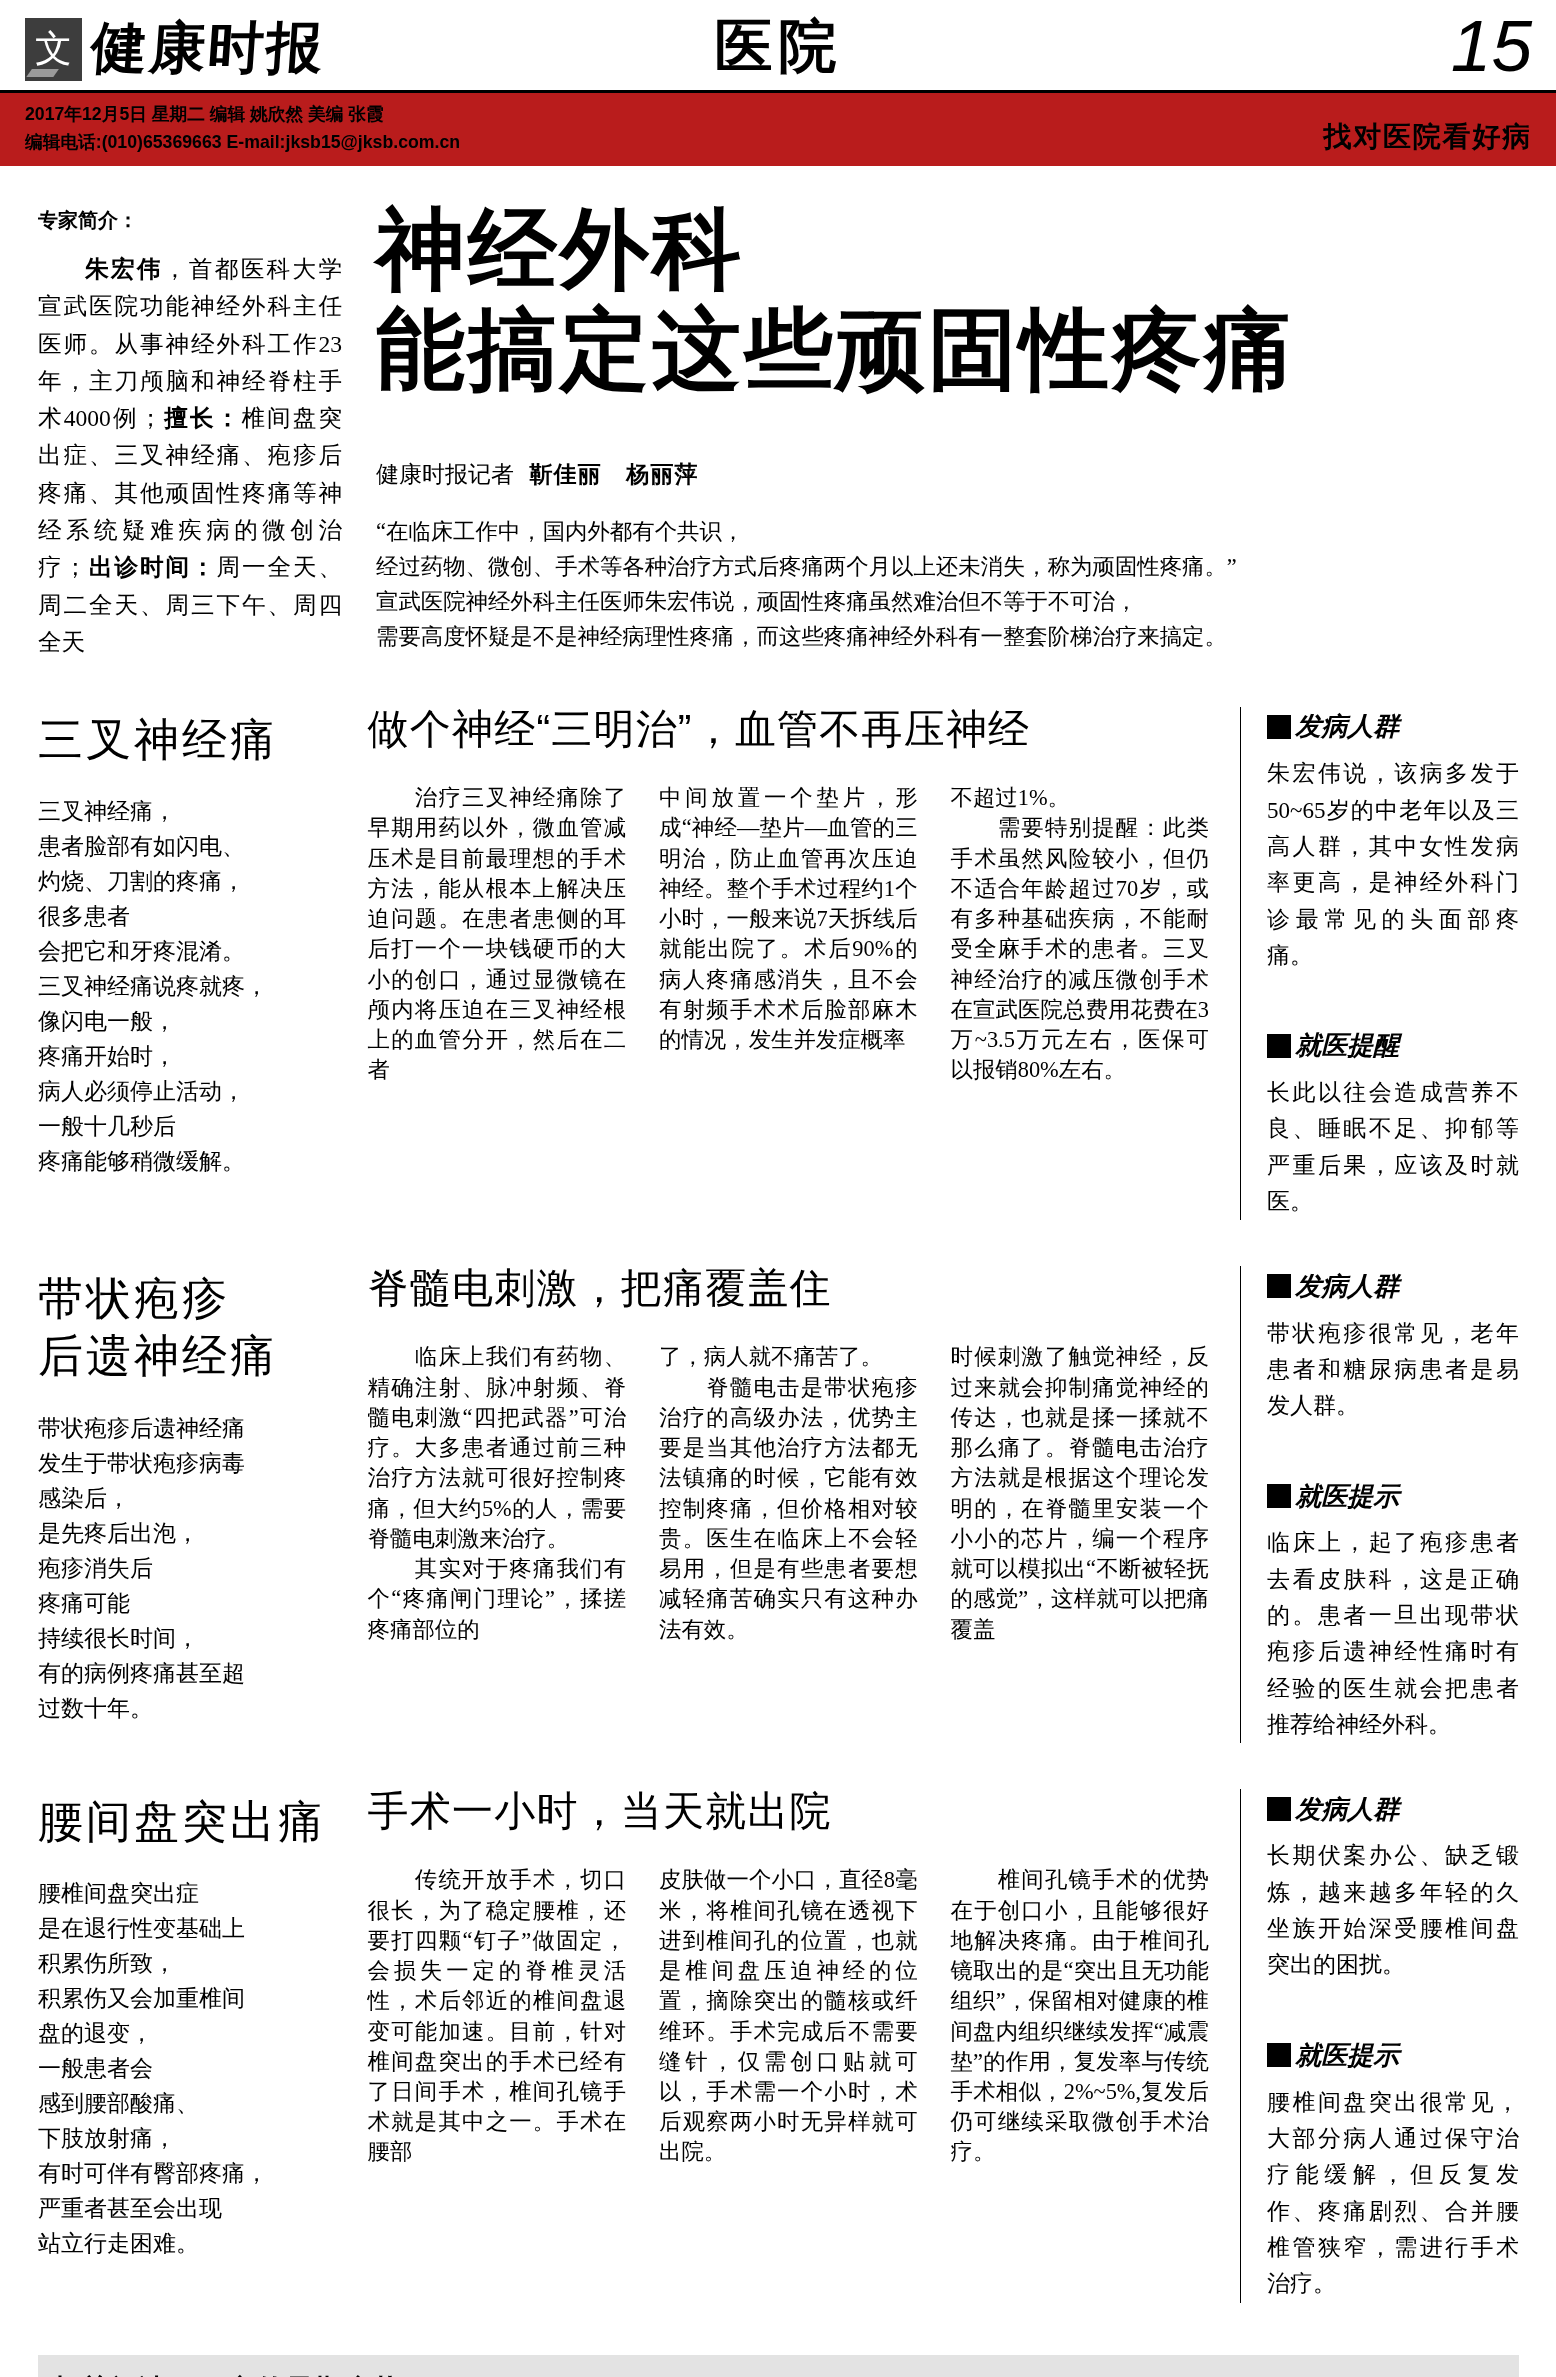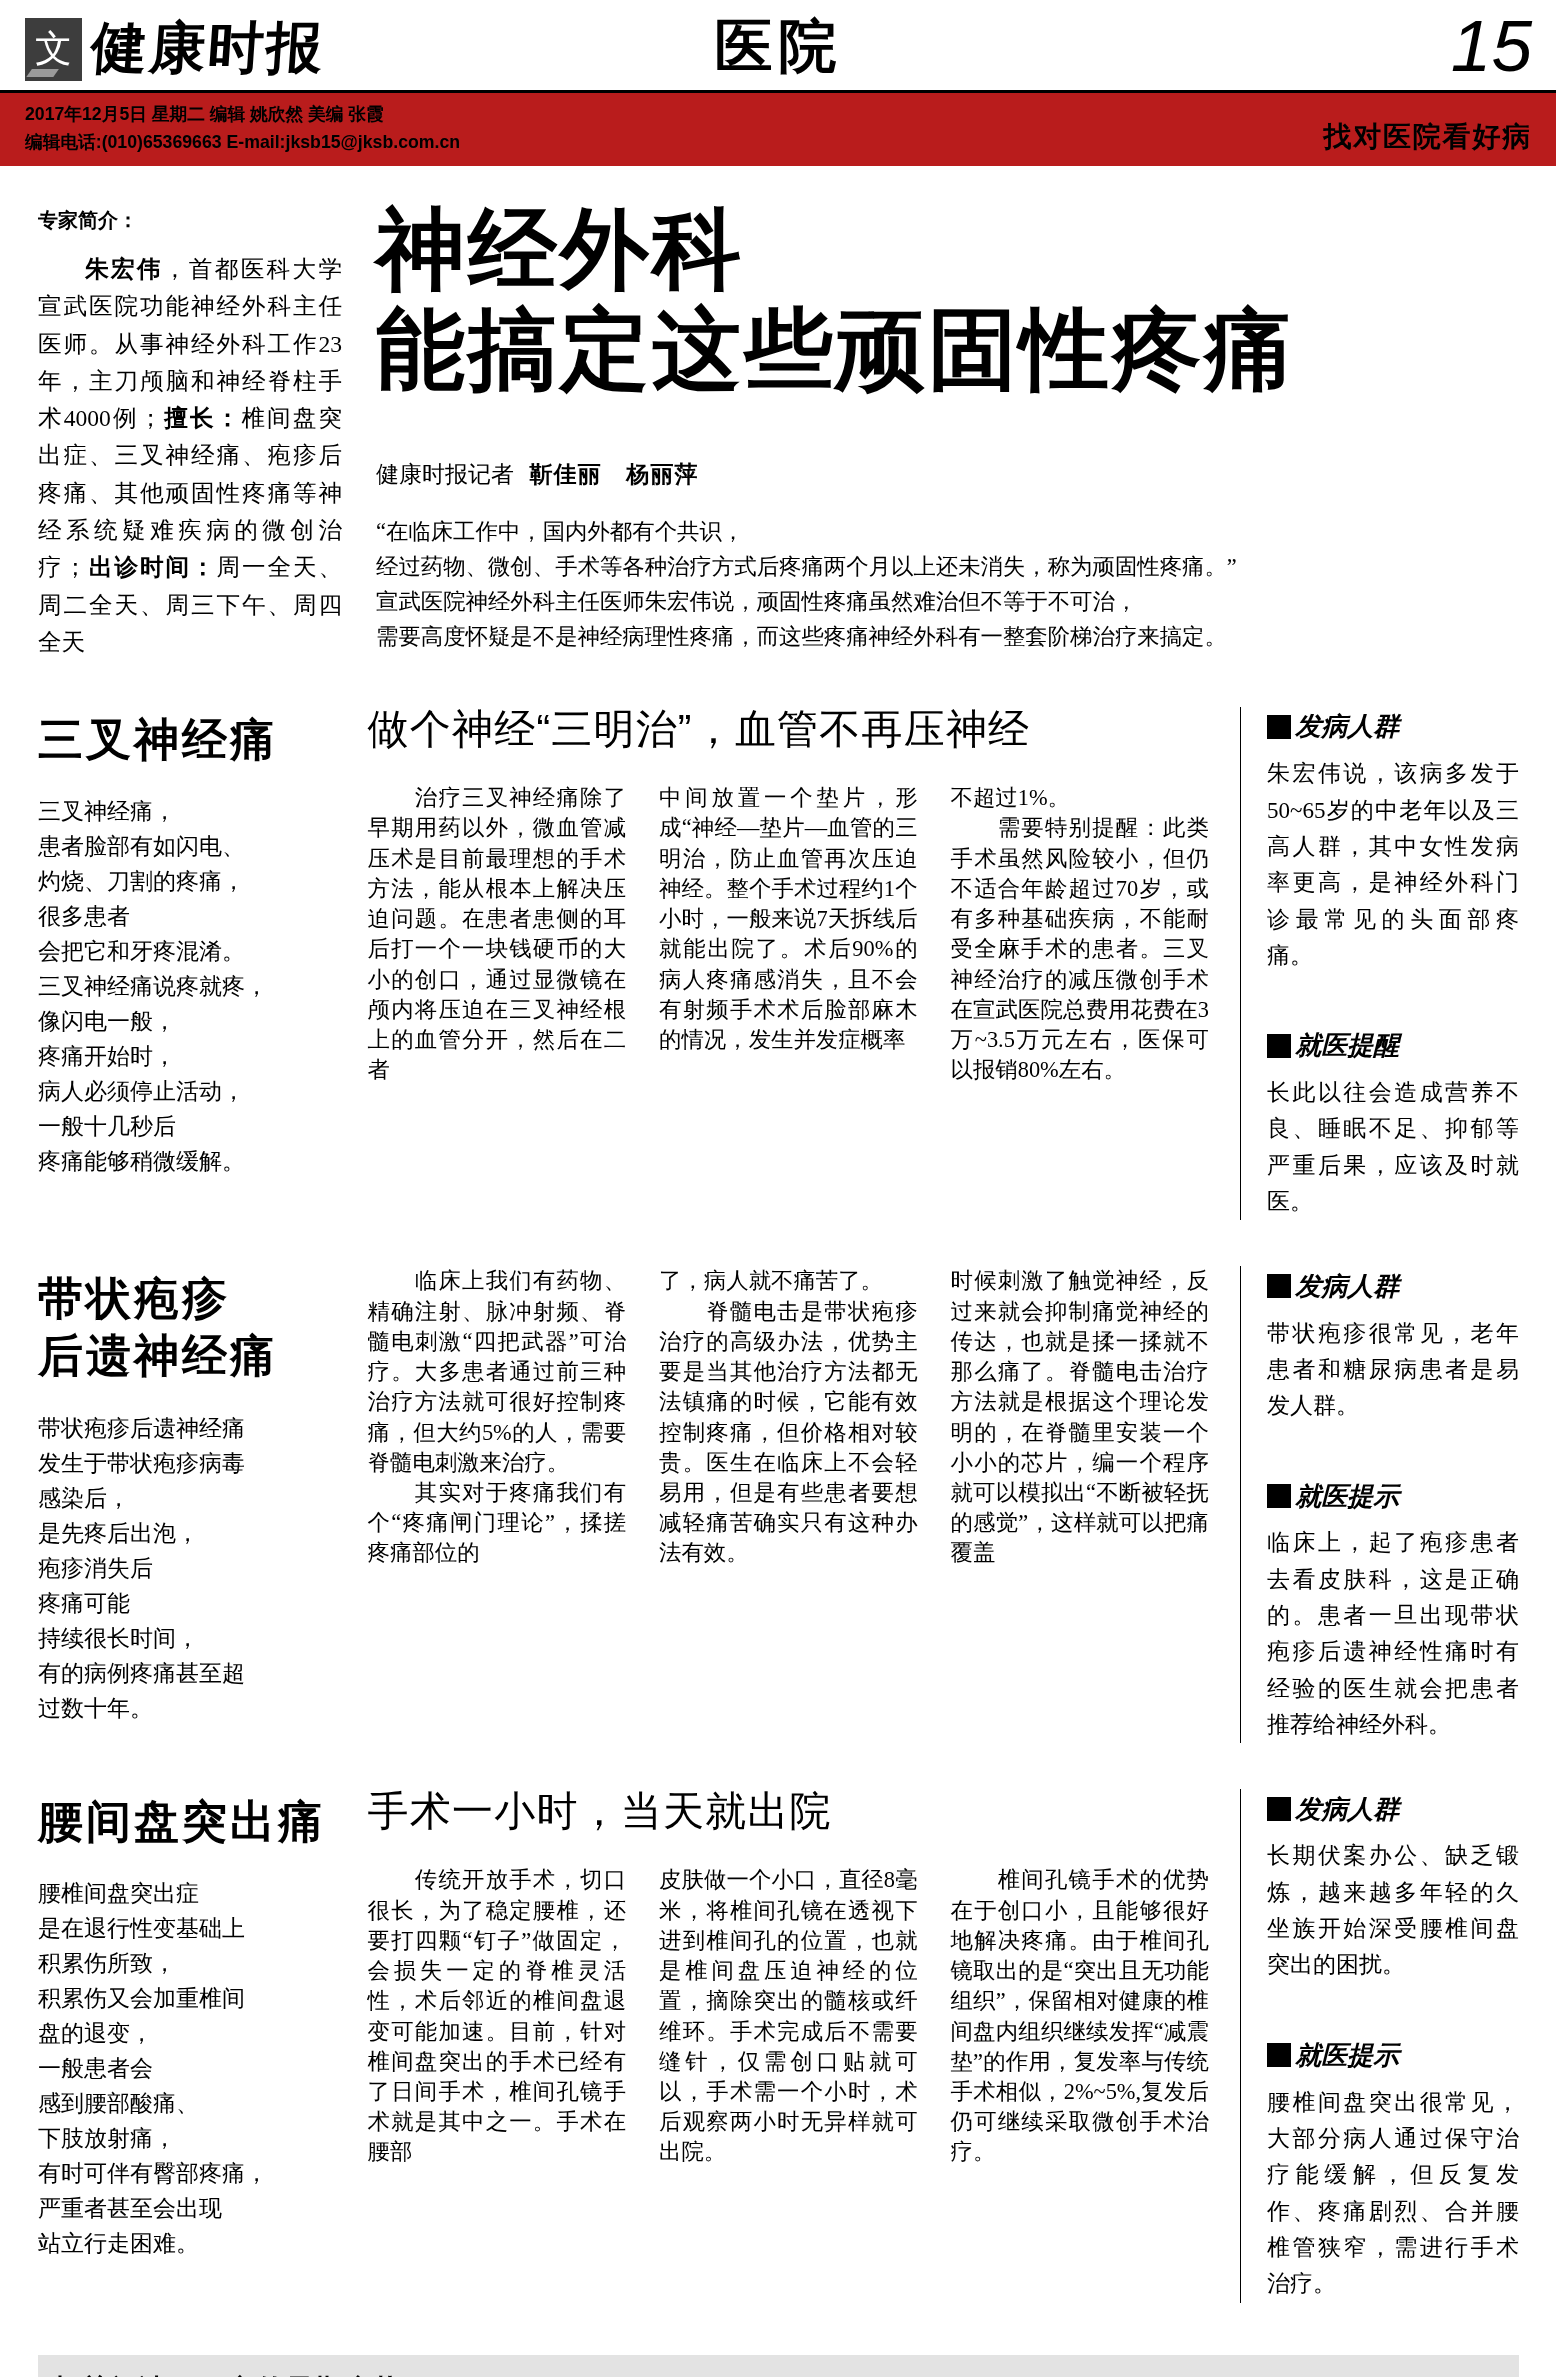--- a/index.html
+++ b/index.html
@@ -59,21 +59,21 @@
     font-size: 89px; line-height: 1.13; letter-spacing: 3px; margin-top: -5.9px;
   }
   .byline { margin-top: 31px; font-size: 23px; }
   .byline .names { font-weight: bold; margin-left: 15.4px; letter-spacing: 1.2px; }
   .lede { margin-top: 25px; font-size: 22.4px; line-height: 1.56; white-space: pre-line; }
 
   
   .article-row { display: flex; margin-top: 46px; align-items: stretch; }
   .label-col { width: 319px; flex: none; padding-top: 3.5px; }
   .label-title {
-    font-family: "Liberation Sans", sans-serif; font-weight: bold;
+    font-family: "Liberation Sans", sans-serif; font-weight: normal;
     font-size: 45px; line-height: 1.28; letter-spacing: 3px; white-space: pre-line; margin: 0;
   }
   .label-desc { margin-top: 27px; font-size: 23px; line-height: 1.52; white-space: pre-line; }
   .mid-col { flex: 1; min-width: 0; padding: 0 31px 0 10.6px; }
   .mid-headline {
     font-family: "Liberation Sans", sans-serif; font-weight: 400;
     font-size: 41px; letter-spacing: 1.2px; margin: 0 0 31px 0; line-height: 1.1;
   }
   .cols { display: flex; gap: 33px; }
   .col { flex: 1; min-width: 0; font-size: 22.4px; line-height: 1.35; text-align: justify; white-space: pre-line; }
@@ -190,20 +190,21 @@
 发生于带状疱疹病毒
 感染后，
 是先疼后出泡，
 疱疹消失后
 疼痛可能
 持续很长时间，
 有的病例疼痛甚至超
 过数十年。</div>
       </div>
       <div class="mid-col">
+        <h3 class="mid-headline">脊髓电刺激，把痛覆盖住</h3>
         <div class="cols">
           <div class="col">　　临床上我们有药物、精确注射、脉冲射频、脊髓电刺激“四把武器”可治疗。大多患者通过前三种治疗方法就可很好控制疼痛，但大约5%的人，需要脊髓电刺激来治疗。
 　　其实对于疼痛我们有个“疼痛闸门理论”，揉搓疼痛部位的</div>
           <div class="col">了，病人就不痛苦了。
 　　脊髓电击是带状疱疹治疗的高级办法，优势主要是当其他治疗方法都无法镇痛的时候，它能有效控制疼痛，但价格相对较贵。医生在临床上不会轻易用，但是有些患者要想减轻痛苦确实只有这种办法有效。</div>
           <div class="col">时候刺激了触觉神经，反过来就会抑制痛觉神经的传达，也就是揉一揉就不那么痛了。脊髓电击治疗方法就是根据这个理论发明的，在脊髓里安装一个小小的芯片，编一个程序就可以模拟出“不断被轻抚的感觉”，这样就可以把痛覆盖</div>
         </div>
       </div>
       <aside class="side-col">
         <div class="side-block">

